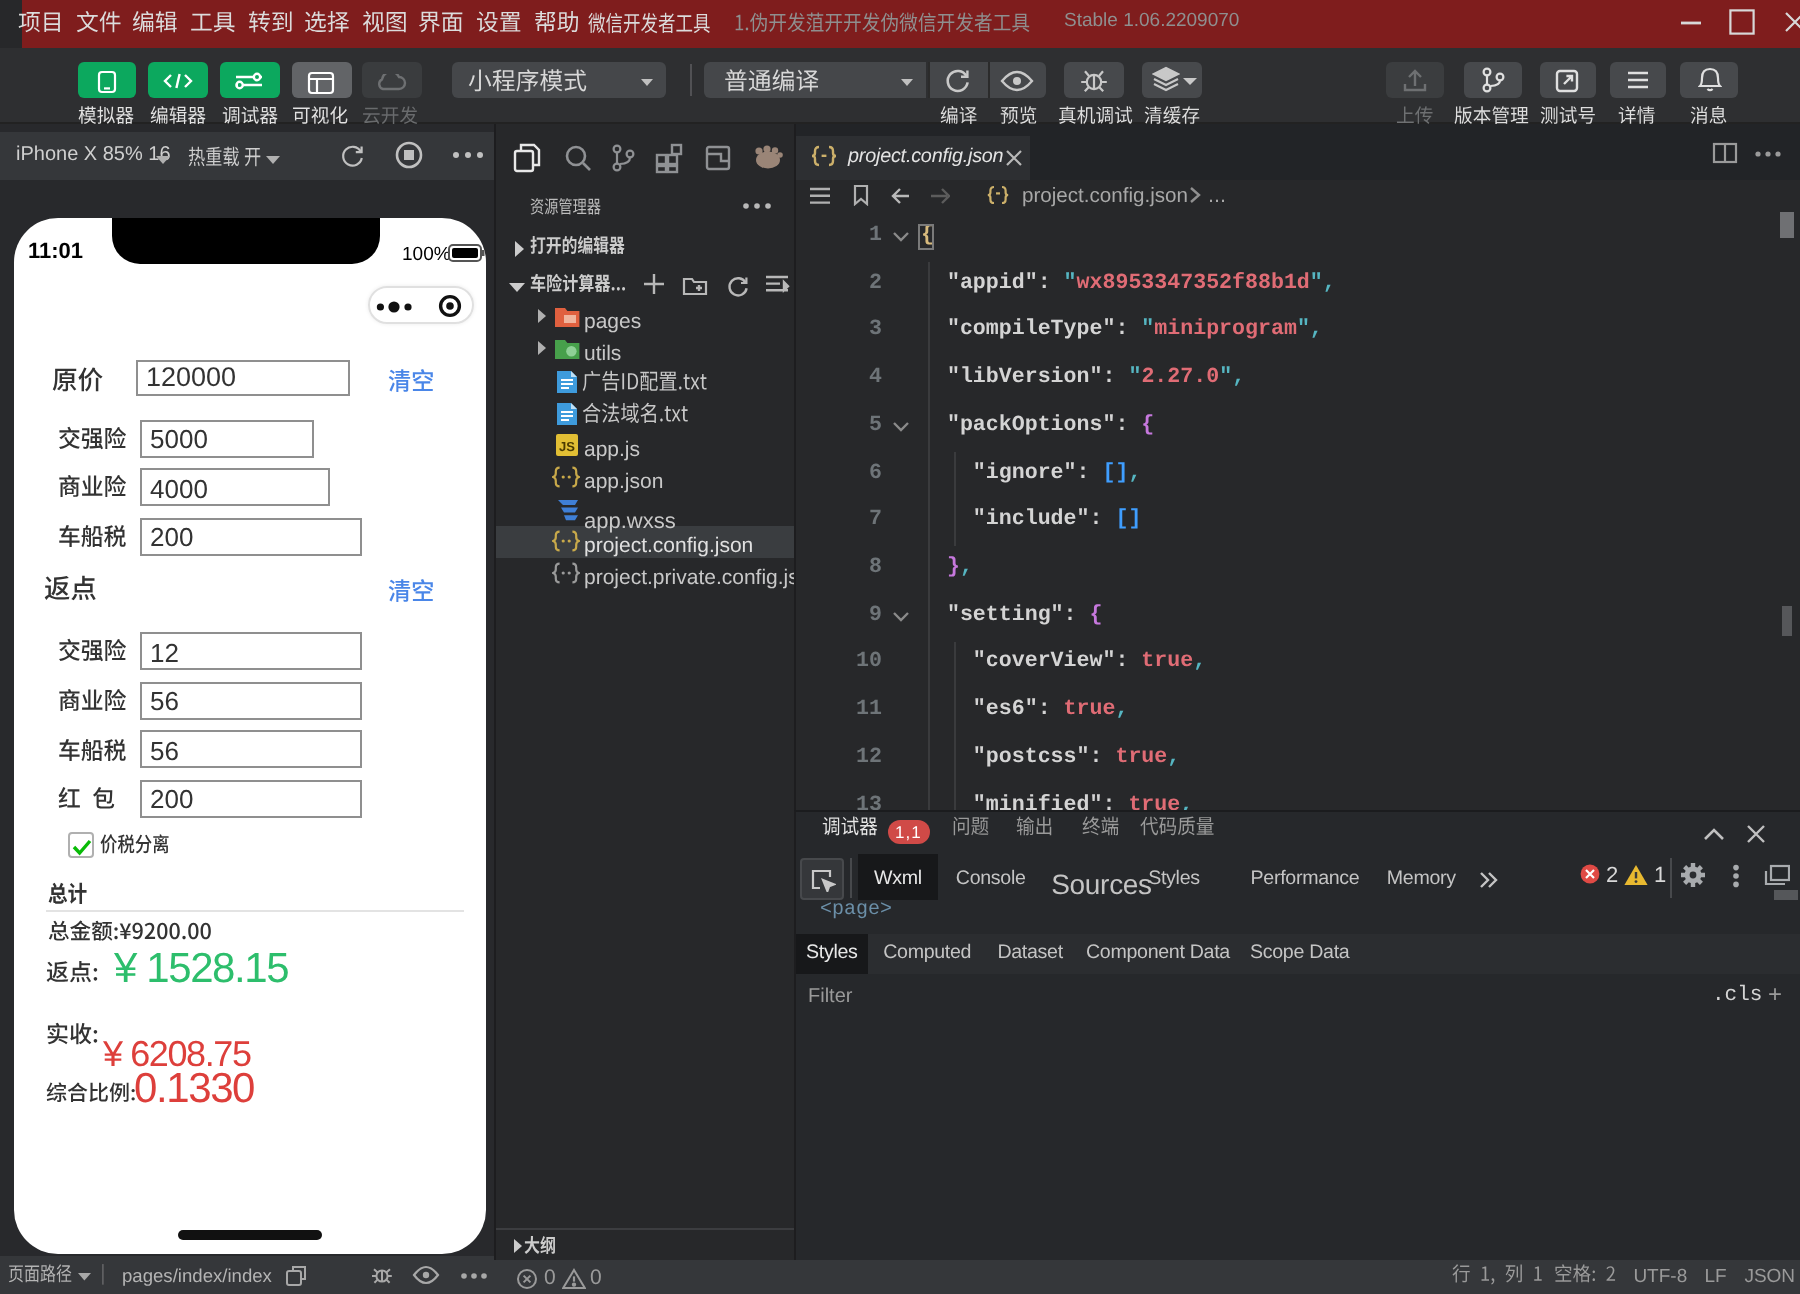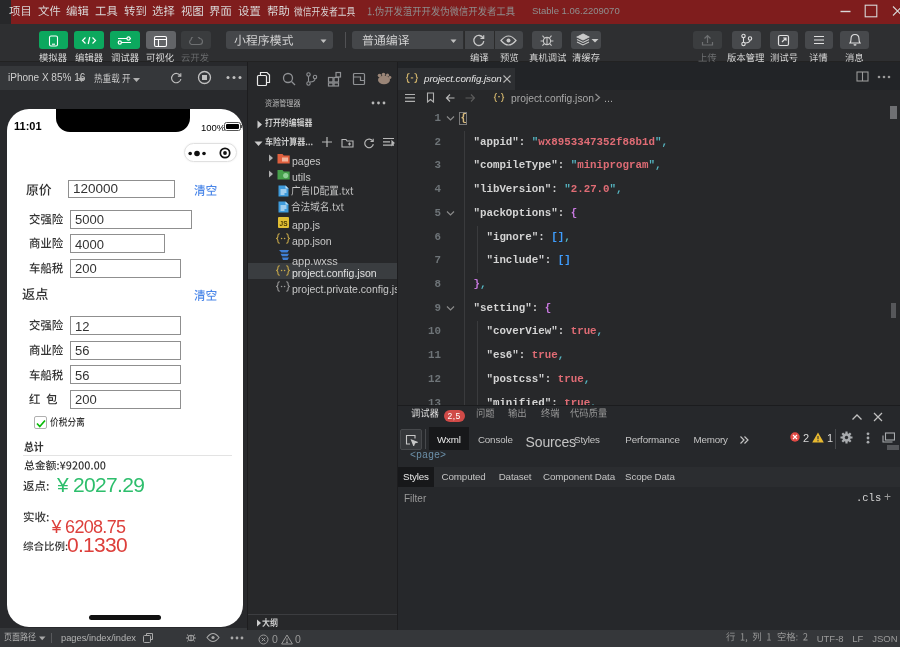--- a/index.html
+++ b/index.html
@@ -310,21 +310,21 @@
         <circle cx="10" cy="3.5" r="2.8"></circle>
         <circle cx="17" cy="3.5" r="1.8"></circle>
       </svg>
 <svg class="abs" style="left:212px;top:38px" width="12" height="12" fill="none">
         <circle cx="6" cy="6" r="4.7" stroke="#111" stroke-width="1.7"></circle>
         <circle cx="6" cy="6" r="1.9" fill="#111"></circle>
       </svg>
 <div class="abs" style="left:61px;top:70.5px;width:107px;height:18px;border:1px solid #8f8f8f">
         <span class="abs" style="left:4px;top:0.75px;font-size:13.5px;color:#333">120000</span>
       </div>
-<div class="abs" style="left:63px;top:100.5px;width:122px;height:19px;border:1px solid #8f8f8f">
+<div class="abs" style="left:63px;top:100.5px;width:87px;height:19px;border:1px solid #8f8f8f">
         <span class="abs" style="left:4px;top:1.5px;font-size:13px;color:#333">5000</span>
       </div>
 <div class="abs" style="left:63px;top:125px;width:95px;height:19px;border:1px solid #8f8f8f">
         <span class="abs" style="left:4px;top:1.5px;font-size:13px;color:#333">4000</span>
       </div>
 <div class="abs" style="left:63px;top:149.5px;width:111px;height:19px;border:1px solid #8f8f8f">
         <span class="abs" style="left:4px;top:1.5px;font-size:13px;color:#333">200</span>
       </div>
 <div class="abs" style="left:63px;top:207px;width:111px;height:19px;border:1px solid #8f8f8f">
         <span class="abs" style="left:4px;top:1.5px;font-size:13px;color:#333">12</span>
@@ -336,21 +336,21 @@
         <span class="abs" style="left:4px;top:1.5px;font-size:13px;color:#333">56</span>
       </div>
 <div class="abs" style="left:63px;top:280.5px;width:111px;height:19px;border:1px solid #8f8f8f">
         <span class="abs" style="left:4px;top:1.5px;font-size:13px;color:#333">200</span>
       </div>
 <div class="abs" style="left:27px;top:307px;width:13px;height:13px;border:1px solid #b0b0b0;border-radius:2px"></div>
 <svg class="abs" style="left:29px;top:309.5px" width="10" height="9" fill="none" stroke="#09bb07" stroke-width="1.7">
         <path d="M1 4.5L3.8 7.5L9 1.5"></path>
       </svg>
 <div class="abs" style="left:16px;top:345.5px;width:209px;height:1px;background:#e3e3e3"></div>
-<span class="abs" style="left:50px;top:364.5px;font-size:21px;letter-spacing:-0.7px;color:#2dbe6c;line-height:1">¥ 2027.29</span>
+<span class="abs" style="left:50px;top:364.5px;font-size:21px;letter-spacing:-0.7px;color:#2dbe6c;line-height:1">¥ 1528.15</span>
 <span class="abs" style="left:44.5px;top:409px;font-size:18px;letter-spacing:-0.7px;color:#dd3f3b;line-height:1">¥ 6208.75</span>
 <span class="abs" style="left:60px;top:424.5px;font-size:21px;letter-spacing:-0.7px;color:#dd3f3b;line-height:1">0.1330</span>
 <div class="abs" style="left:81.5px;top:506px;width:72.5px;height:4.5px;background:#111;border-radius:2.5px"></div>
   </div>
   <div id="simbot">
     <svg class="abs" style="left:38px;top:7px" width="9" height="7" fill="#a8a8a8">
         <path d="M1 1.5l3.2 3.8L7.5 1.5z"></path>
       </svg>
     <span class="abs" style="left:50px;top:3px;color:#5e5f61;font-size:11px">|</span>
     <span class="lat" style="left:61px;top:4.5px;font-size:9.3px;color:#b4b4b4">pages/index/index</span>
@@ -573,21 +573,21 @@
 <div class="abs" style="left:61px;top:7.36px;width:8px;height:13px;border:1px solid #7a7a7a"></div>
 <div class="abs" style="left:65.5px;top:26px;width:1px;height:278px;background:#3a3b3d"></div>
 <div class="abs" style="left:78.5px;top:121px;width:1px;height:47px;background:#3a3b3d"></div>
 <div class="abs" style="left:78.5px;top:216px;width:1px;height:88px;background:#3a3b3d"></div>
 <div class="abs" style="left:492px;top:1px;width:7px;height:13px;background:#6f7073"></div>
 <div class="abs" style="left:493px;top:198px;width:5px;height:15px;background:#56575a"></div>
   </div>
 </div>
 <div id="debugger">
   <div class="abs" style="left:46px;top:3.5px;width:21px;height:12px;background:#d04a47;border-radius:6px">
-      <span class="abs" style="left:3.5px;top:1px;font-size:8.5px;color:#fff;letter-spacing:0.5px">2,5</span>
+      <span class="abs" style="left:3.5px;top:1px;font-size:8.5px;color:#fff;letter-spacing:0.5px">1,1</span>
     </div>
 <svg class="abs" style="left:453px;top:7px" width="12" height="8" fill="none" stroke="#c0c0c0" stroke-width="1.3">
       <path d="M1.5 6.5L6 2l4.5 4.5"></path>
     </svg>
 <svg class="abs" style="left:475px;top:6px" width="10" height="10" stroke="#c0c0c0" stroke-width="1.2">
       <path d="M1 1l8 8M9 1l-8 8"></path>
     </svg>
 <div class="abs" style="left:2px;top:23px;width:22px;height:21px;background:#35373a;border:1px solid #47494c;border-radius:2px"></div>
 <svg class="abs" style="left:7px;top:28px" width="13" height="12" fill="none" stroke="#c8c8c8" stroke-width="1.1">
       <path d="M10 4.5V1.5H1.5v8.5H5"></path>

